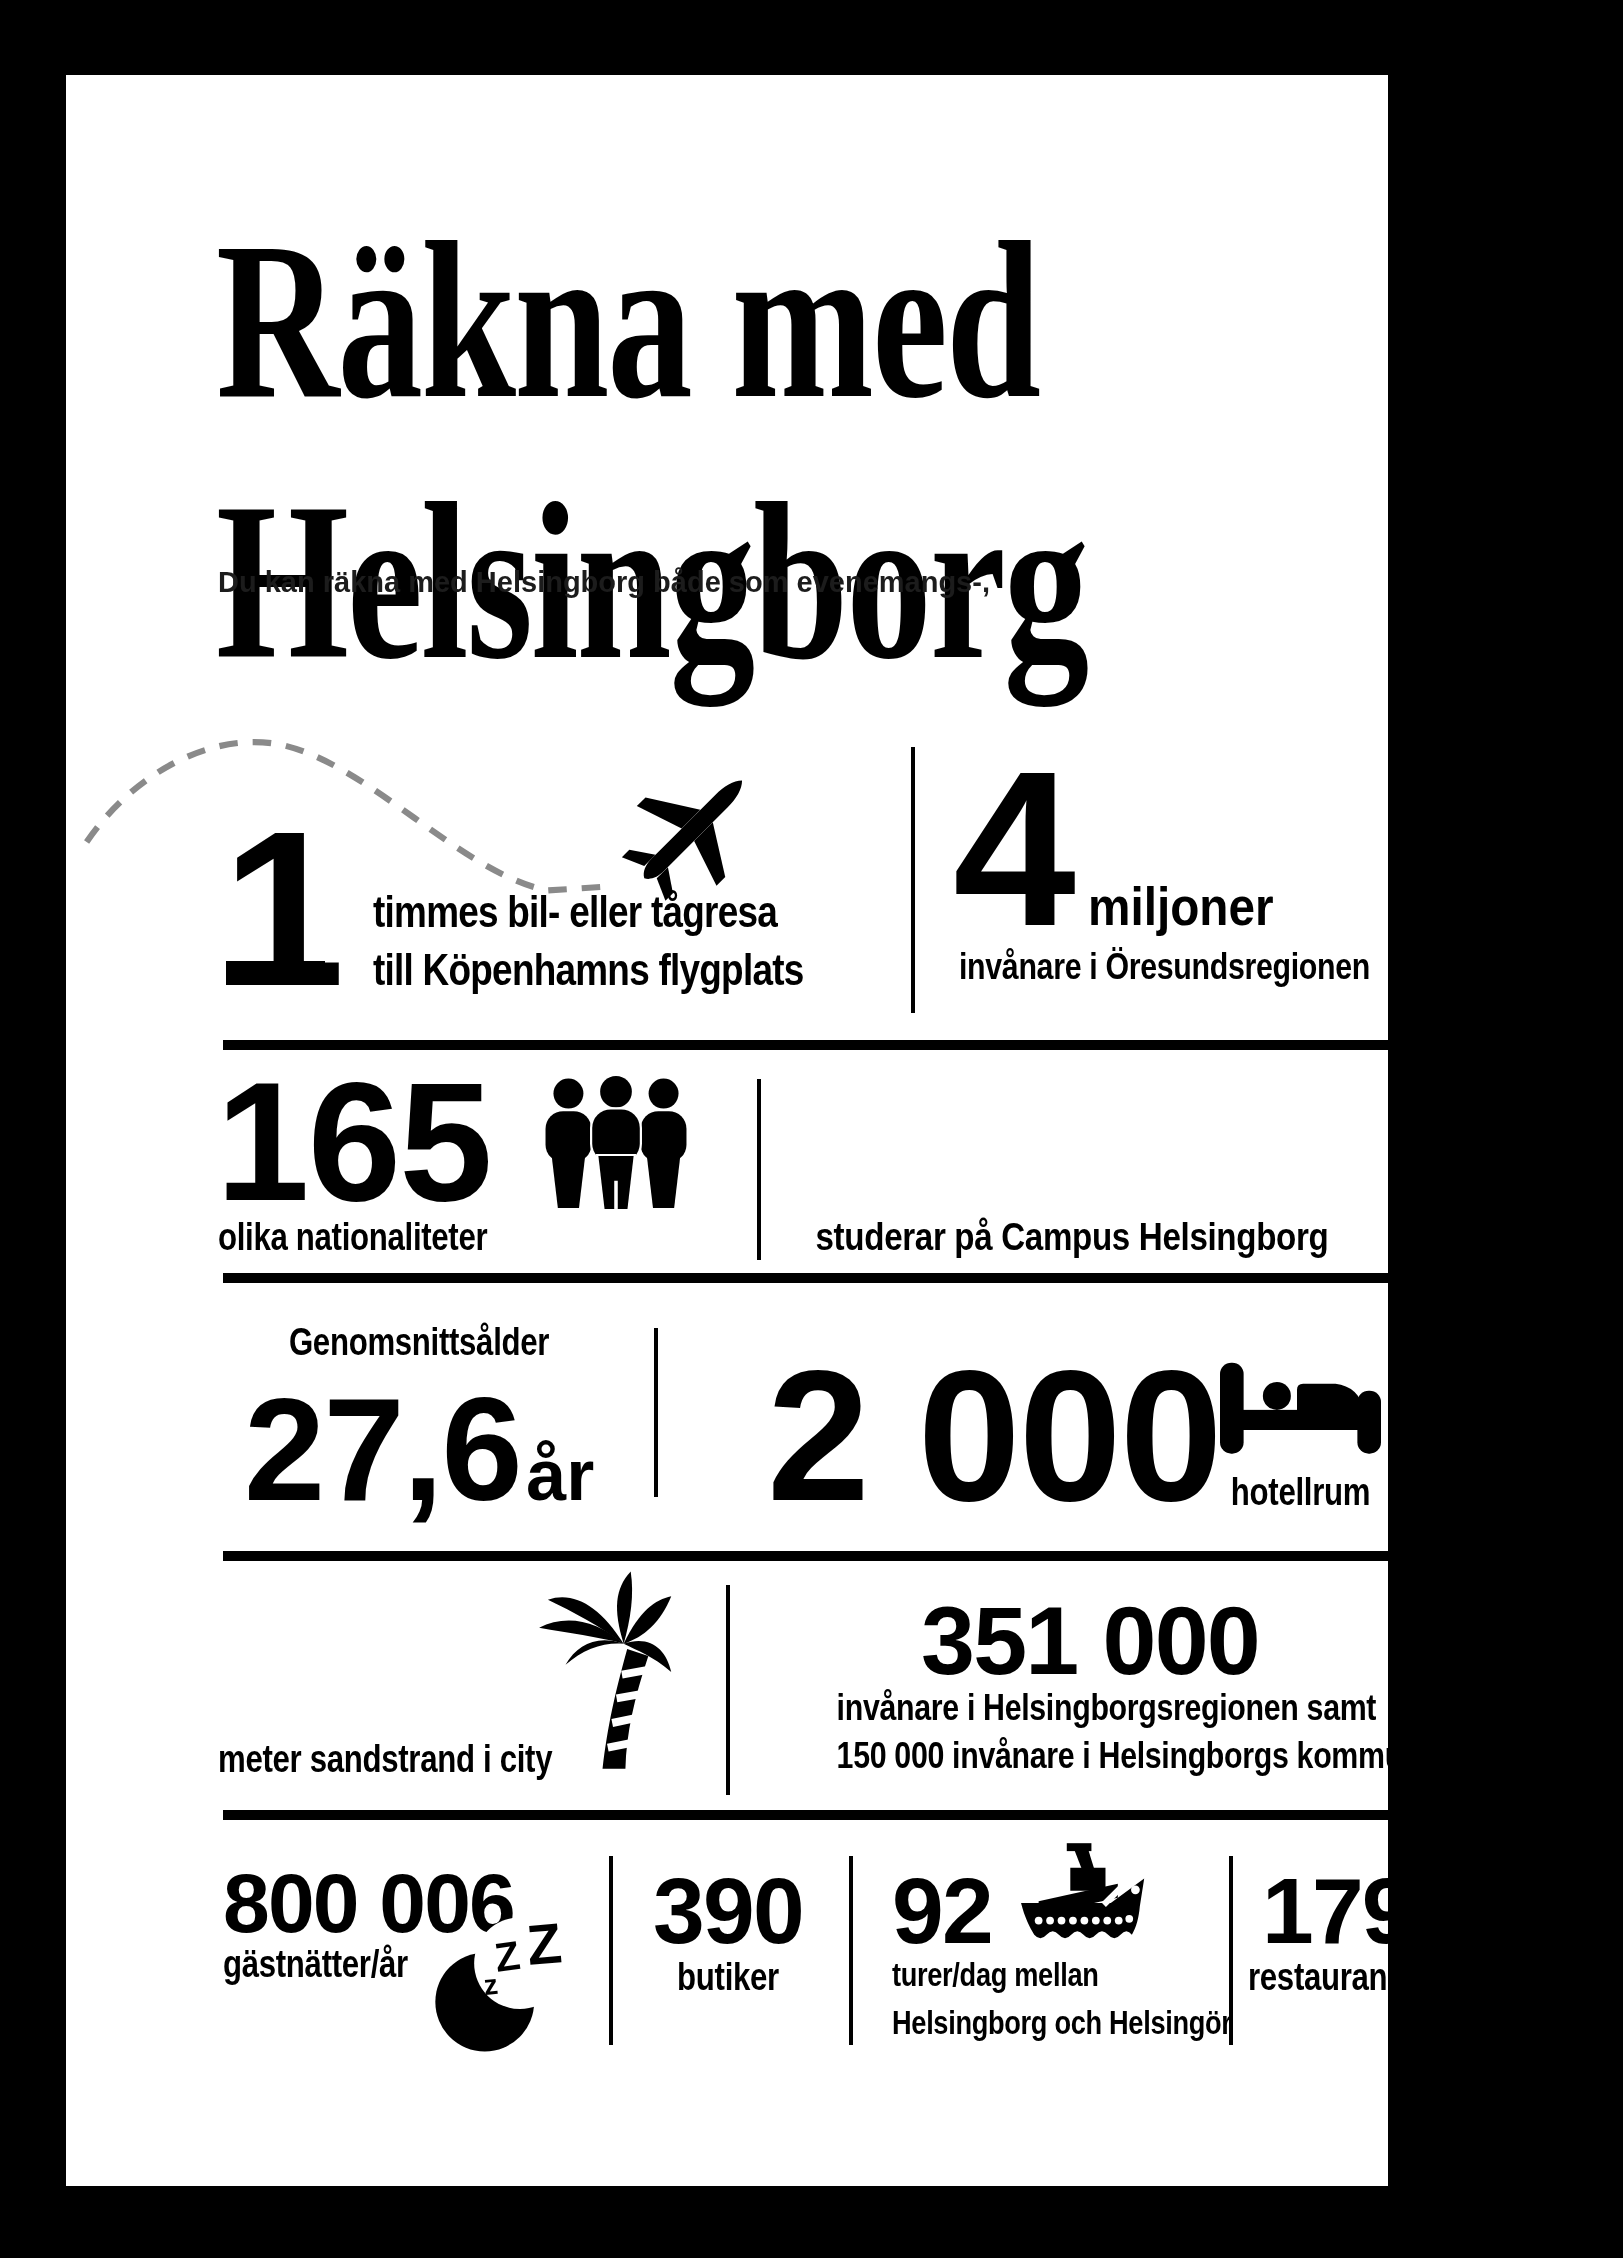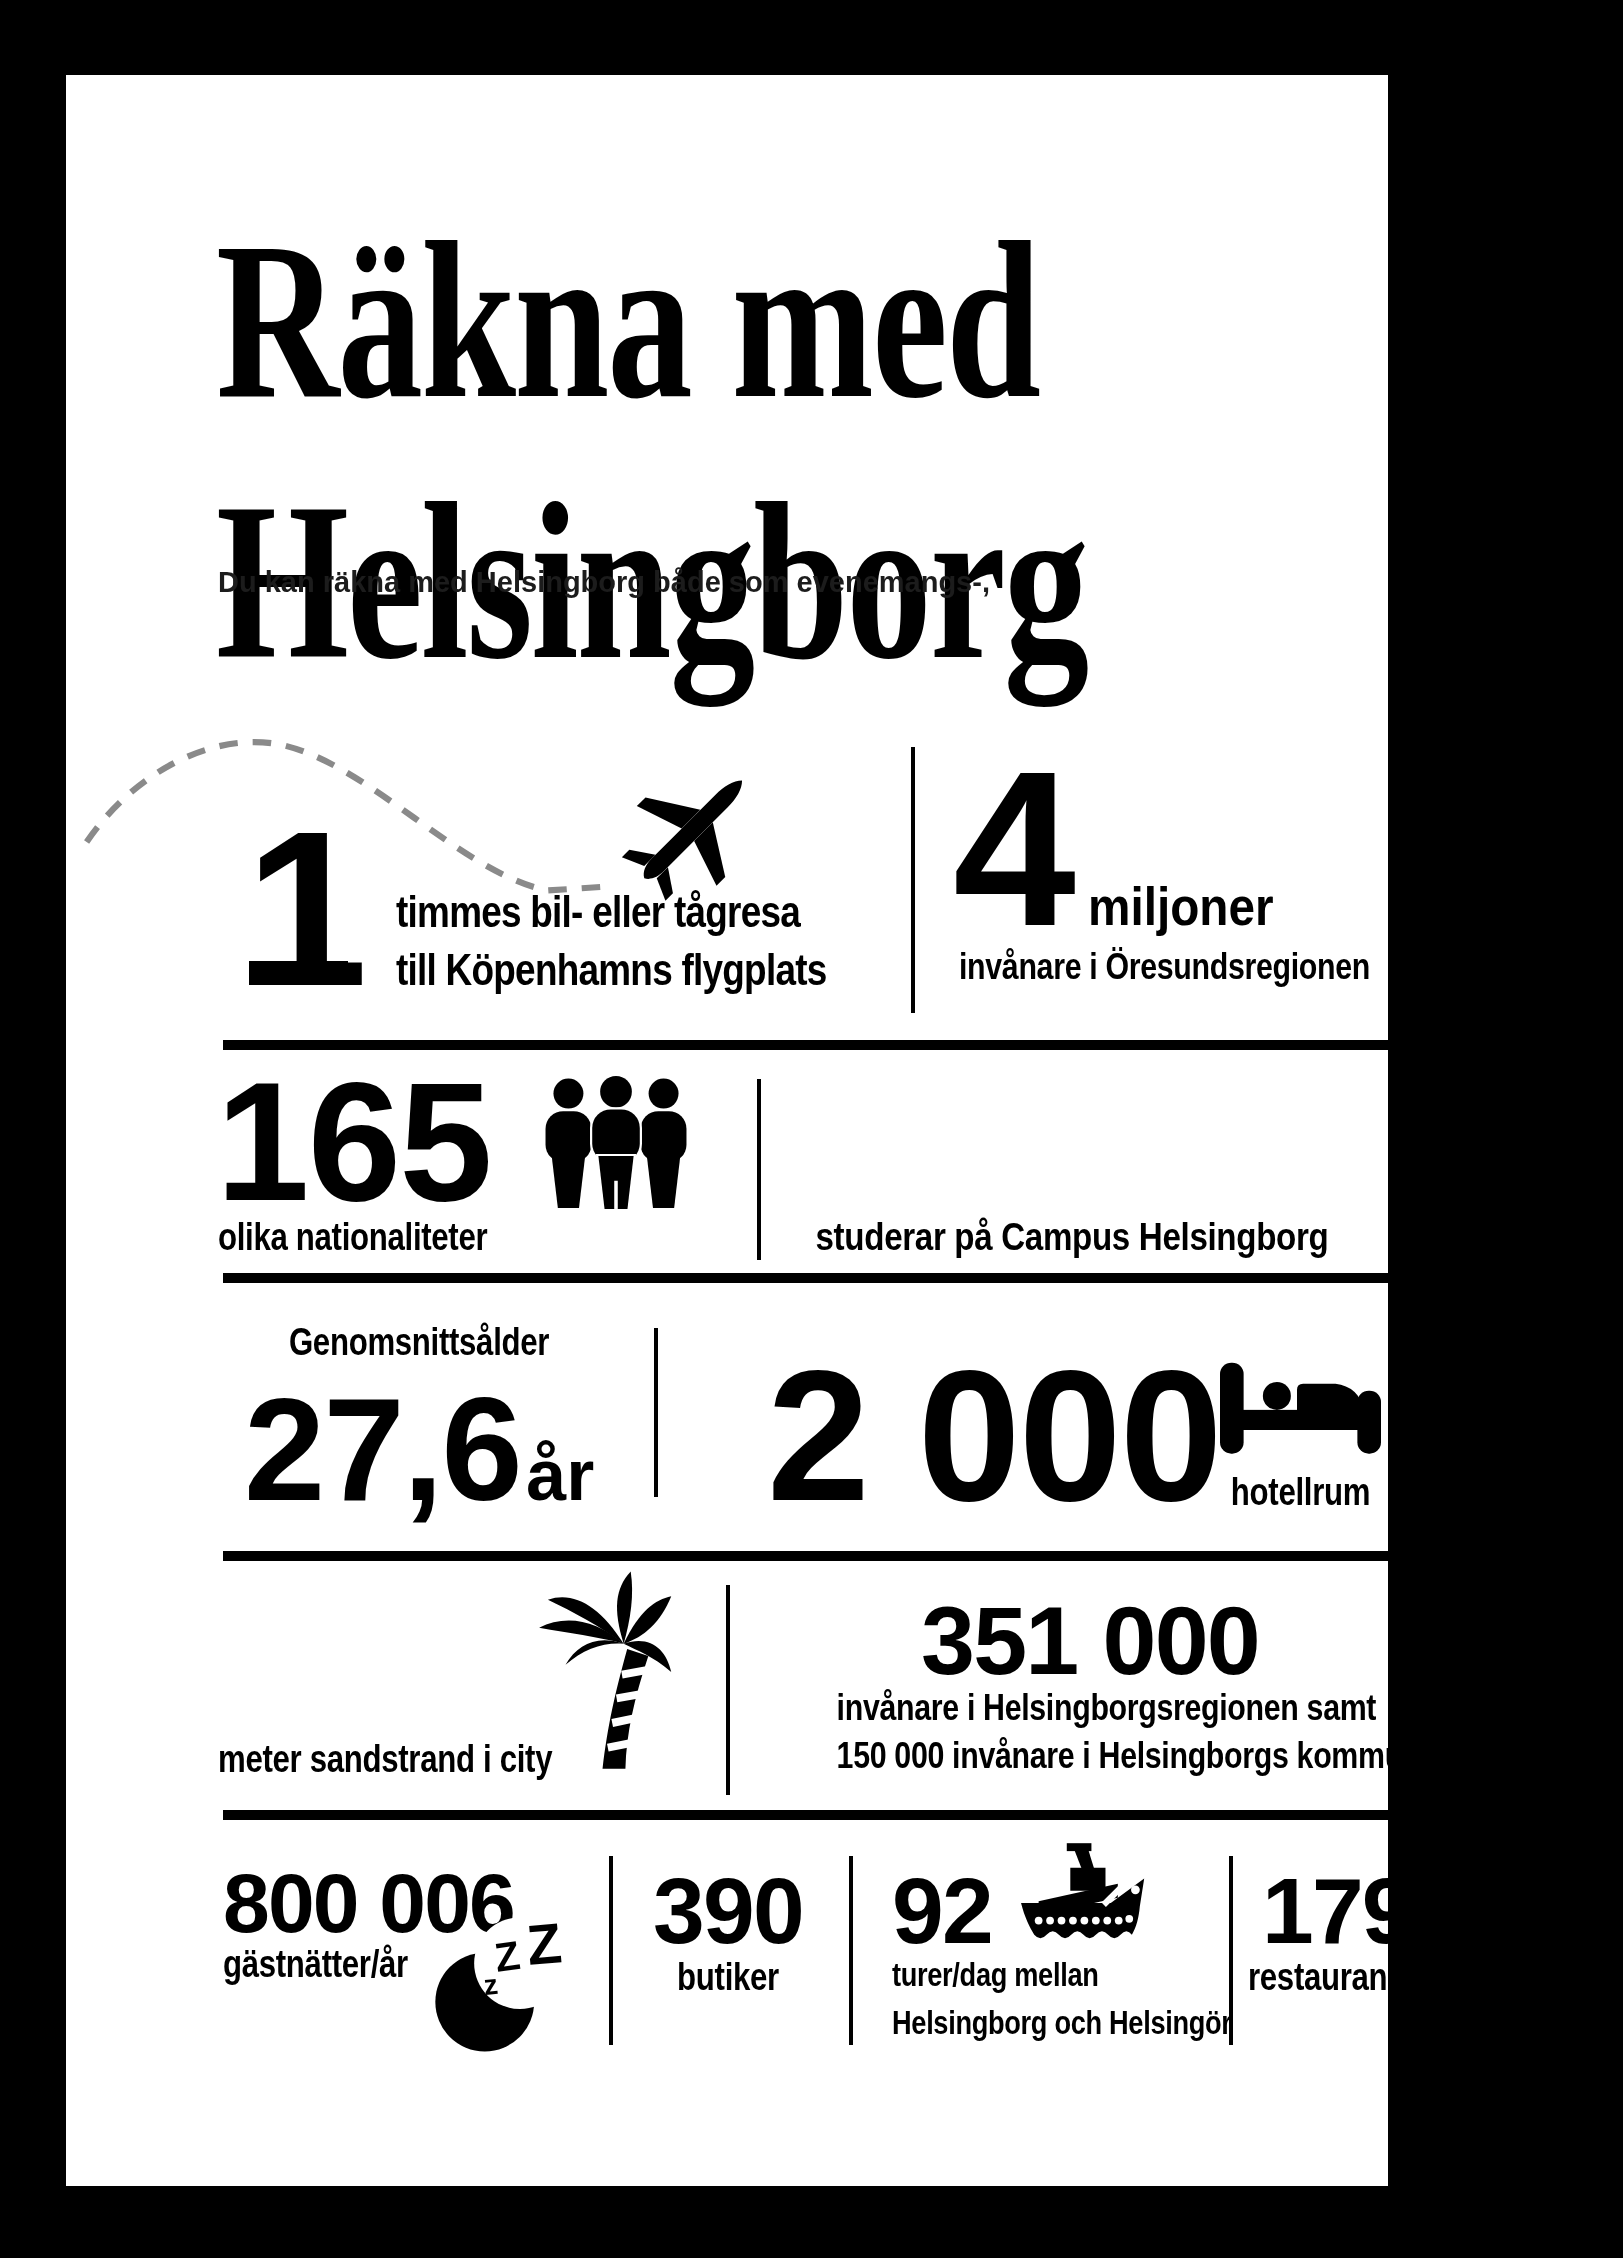--- a/index.html
+++ b/index.html
@@ -65,21 +65,21 @@
     <svg class="abs" style="left:528px; top:658px;" width="192" height="201" viewBox="0 0 218 228">
       <g transform="translate(108,114) rotate(45)" fill="#000">
         <path d="M 0,-85 C 7,-78 10,-66 10,-52 L 10,50 C 10,60 7,68 0,72 C -7,68 -10,60 -10,50 L -10,-52 C -10,-66 -7,-78 0,-85 Z"></path>
         <path d="M 10,-28 L 64,6 L 64,20 L 10,2 Z"></path>
         <path d="M -10,-28 L -64,6 L -64,20 L -10,2 Z"></path>
         <path d="M 10,44 L 35,61 L 35,73 L 10,62 Z"></path>
         <path d="M -10,44 L -35,61 L -35,73 L -10,62 Z"></path>
       </g>
     </svg>
 
-    <div id="one-group" class="abs" style="left:179px; top:723px;">
+    <div id="one-group" class="abs" style="left:156px; top:723px;">
       <span class="num1">1</span><span class="r1text"><span>timmes bil- eller tågresa</span><br>
         <span>till Köpenhamns flygplats</span></span>
     </div>
 
     <div class="abs vdiv" style="left:845px; top:672px; height:266px;"></div>
 
     <div id="four-group" class="abs" style="left:887px; top:663px;">
       <span class="num4">4</span><span class="unit-miljoner">miljoner</span>
     </div>
     <div class="abs lbl" style="left:893px; top:873px; font-size:37px; transform:scaleX(0.82); transform-origin:left top;">invånare i Öresundsregionen</div>

